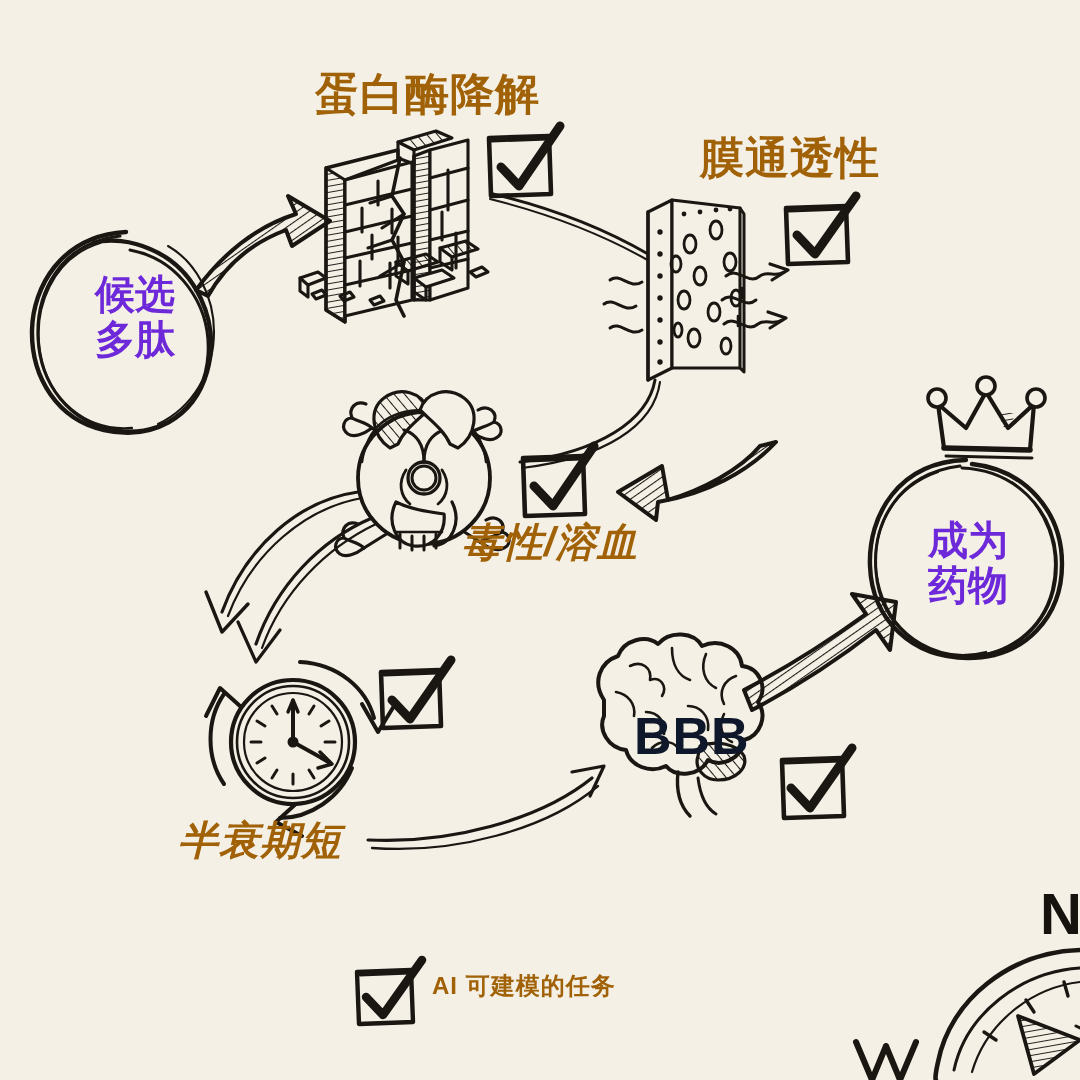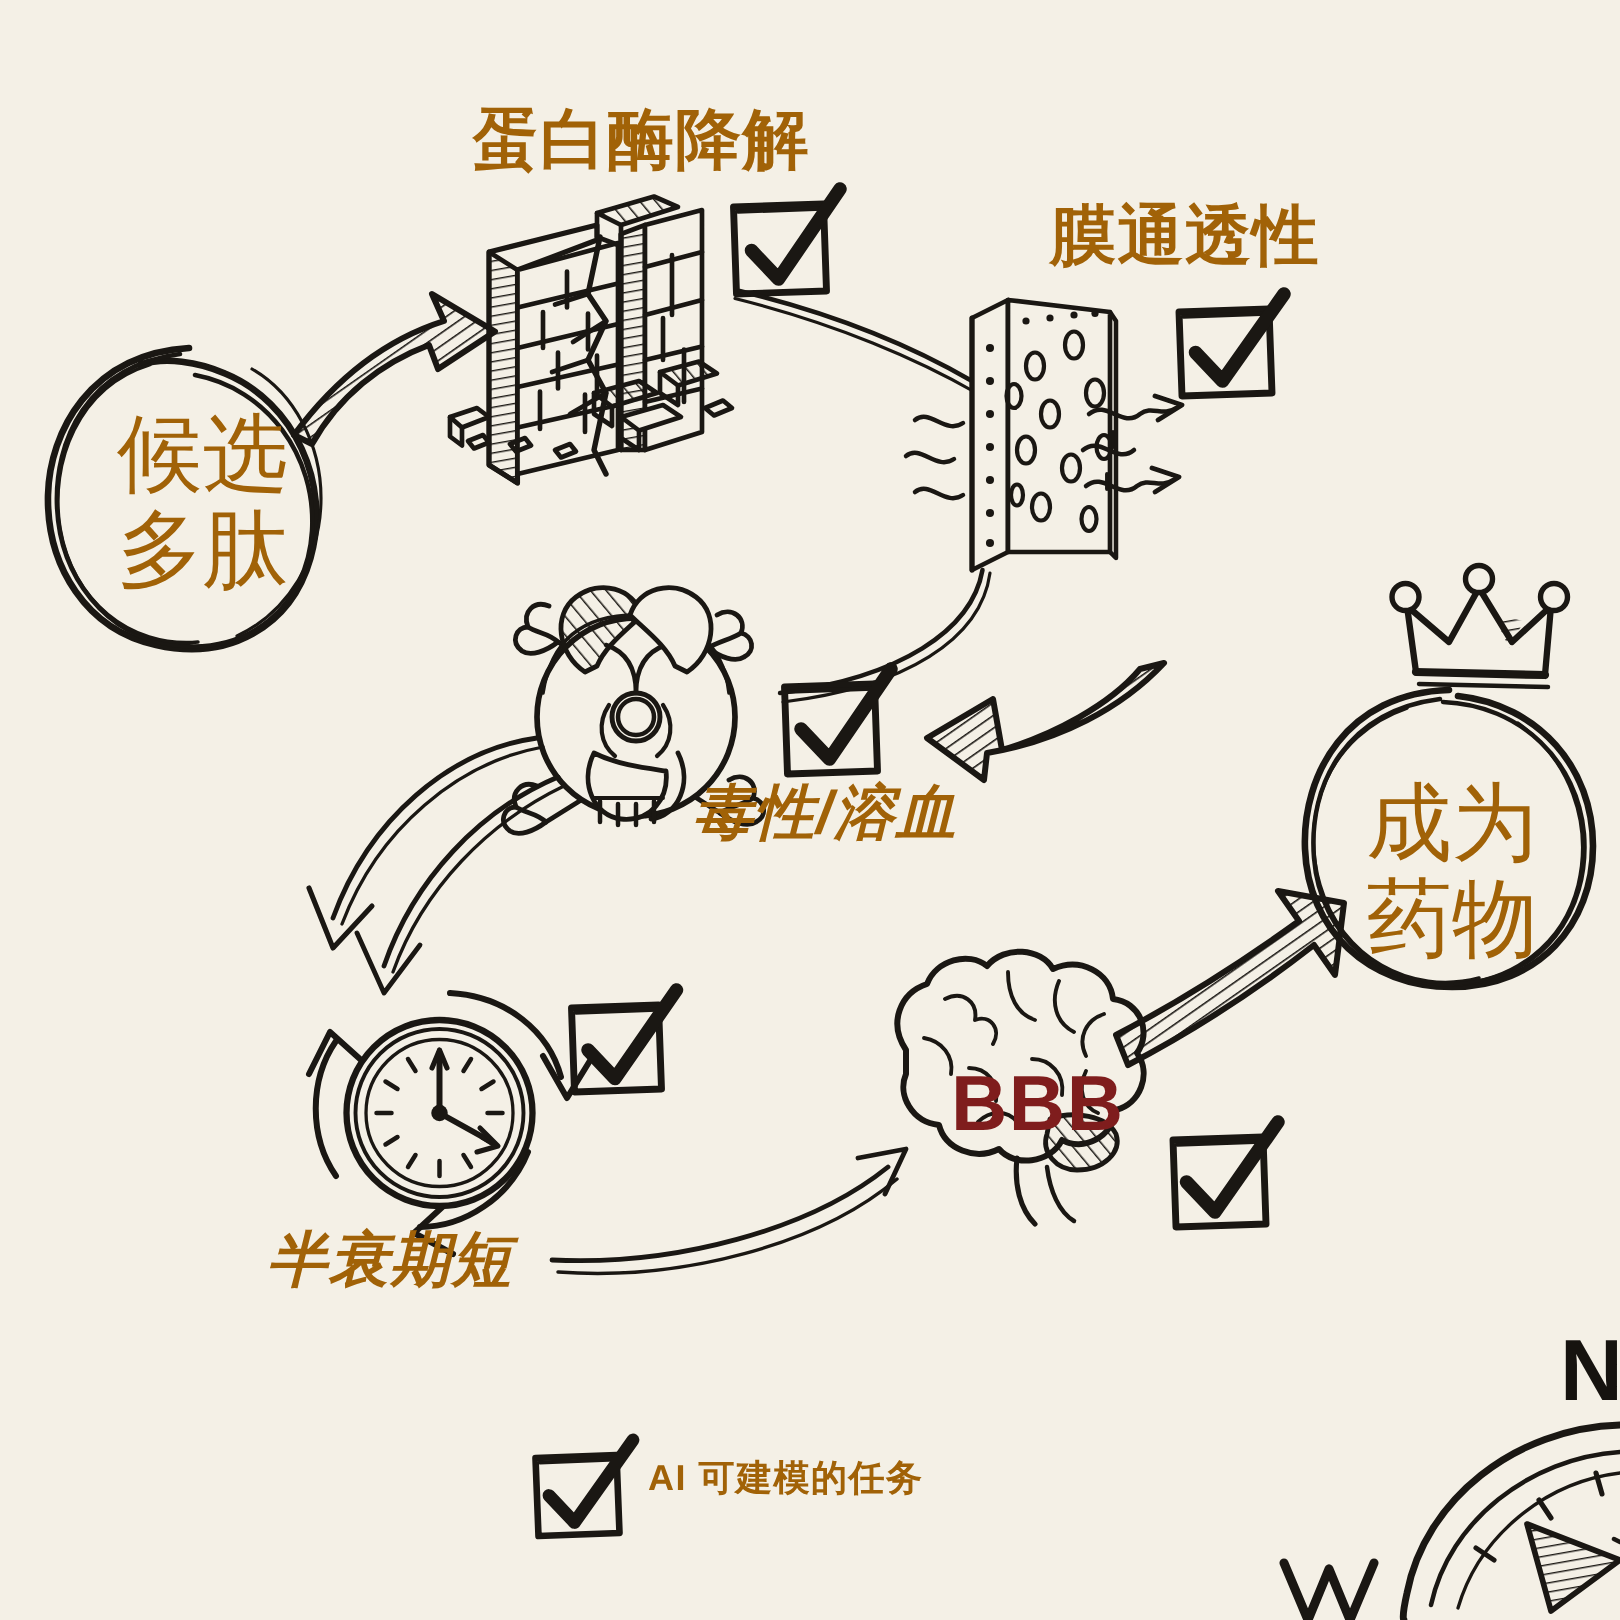--- a/index.html
+++ b/index.html
@@ -18,30 +18,30 @@
     font-weight:700;
     letter-spacing:1px;
     white-space:nowrap;
     line-height:1;
   }
   .lbl-title{font-size:44px;}
   .lbl-node{font-size:40px;font-style:italic;}
   .lbl-legend{font-size:24px;}
   .node-text{
     position:absolute;
-    color:#a16207;
-    font-weight:400;
-    font-size:57px;
+    color:#6d28d9;
+    font-weight:700;
+    font-size:40px;
     line-height:1.12;
     text-align:center;
     white-space:pre;
   }
   .brain-text{
     position:absolute;
-    color:#7f1d1d;
+    color:#0f172a;
     font-weight:700;
     font-size:52px;
     letter-spacing:1px;
   }
   .compass-letter{
     position:absolute;
     color:#16130f;
     font-weight:700;
     font-size:58px;
   }

